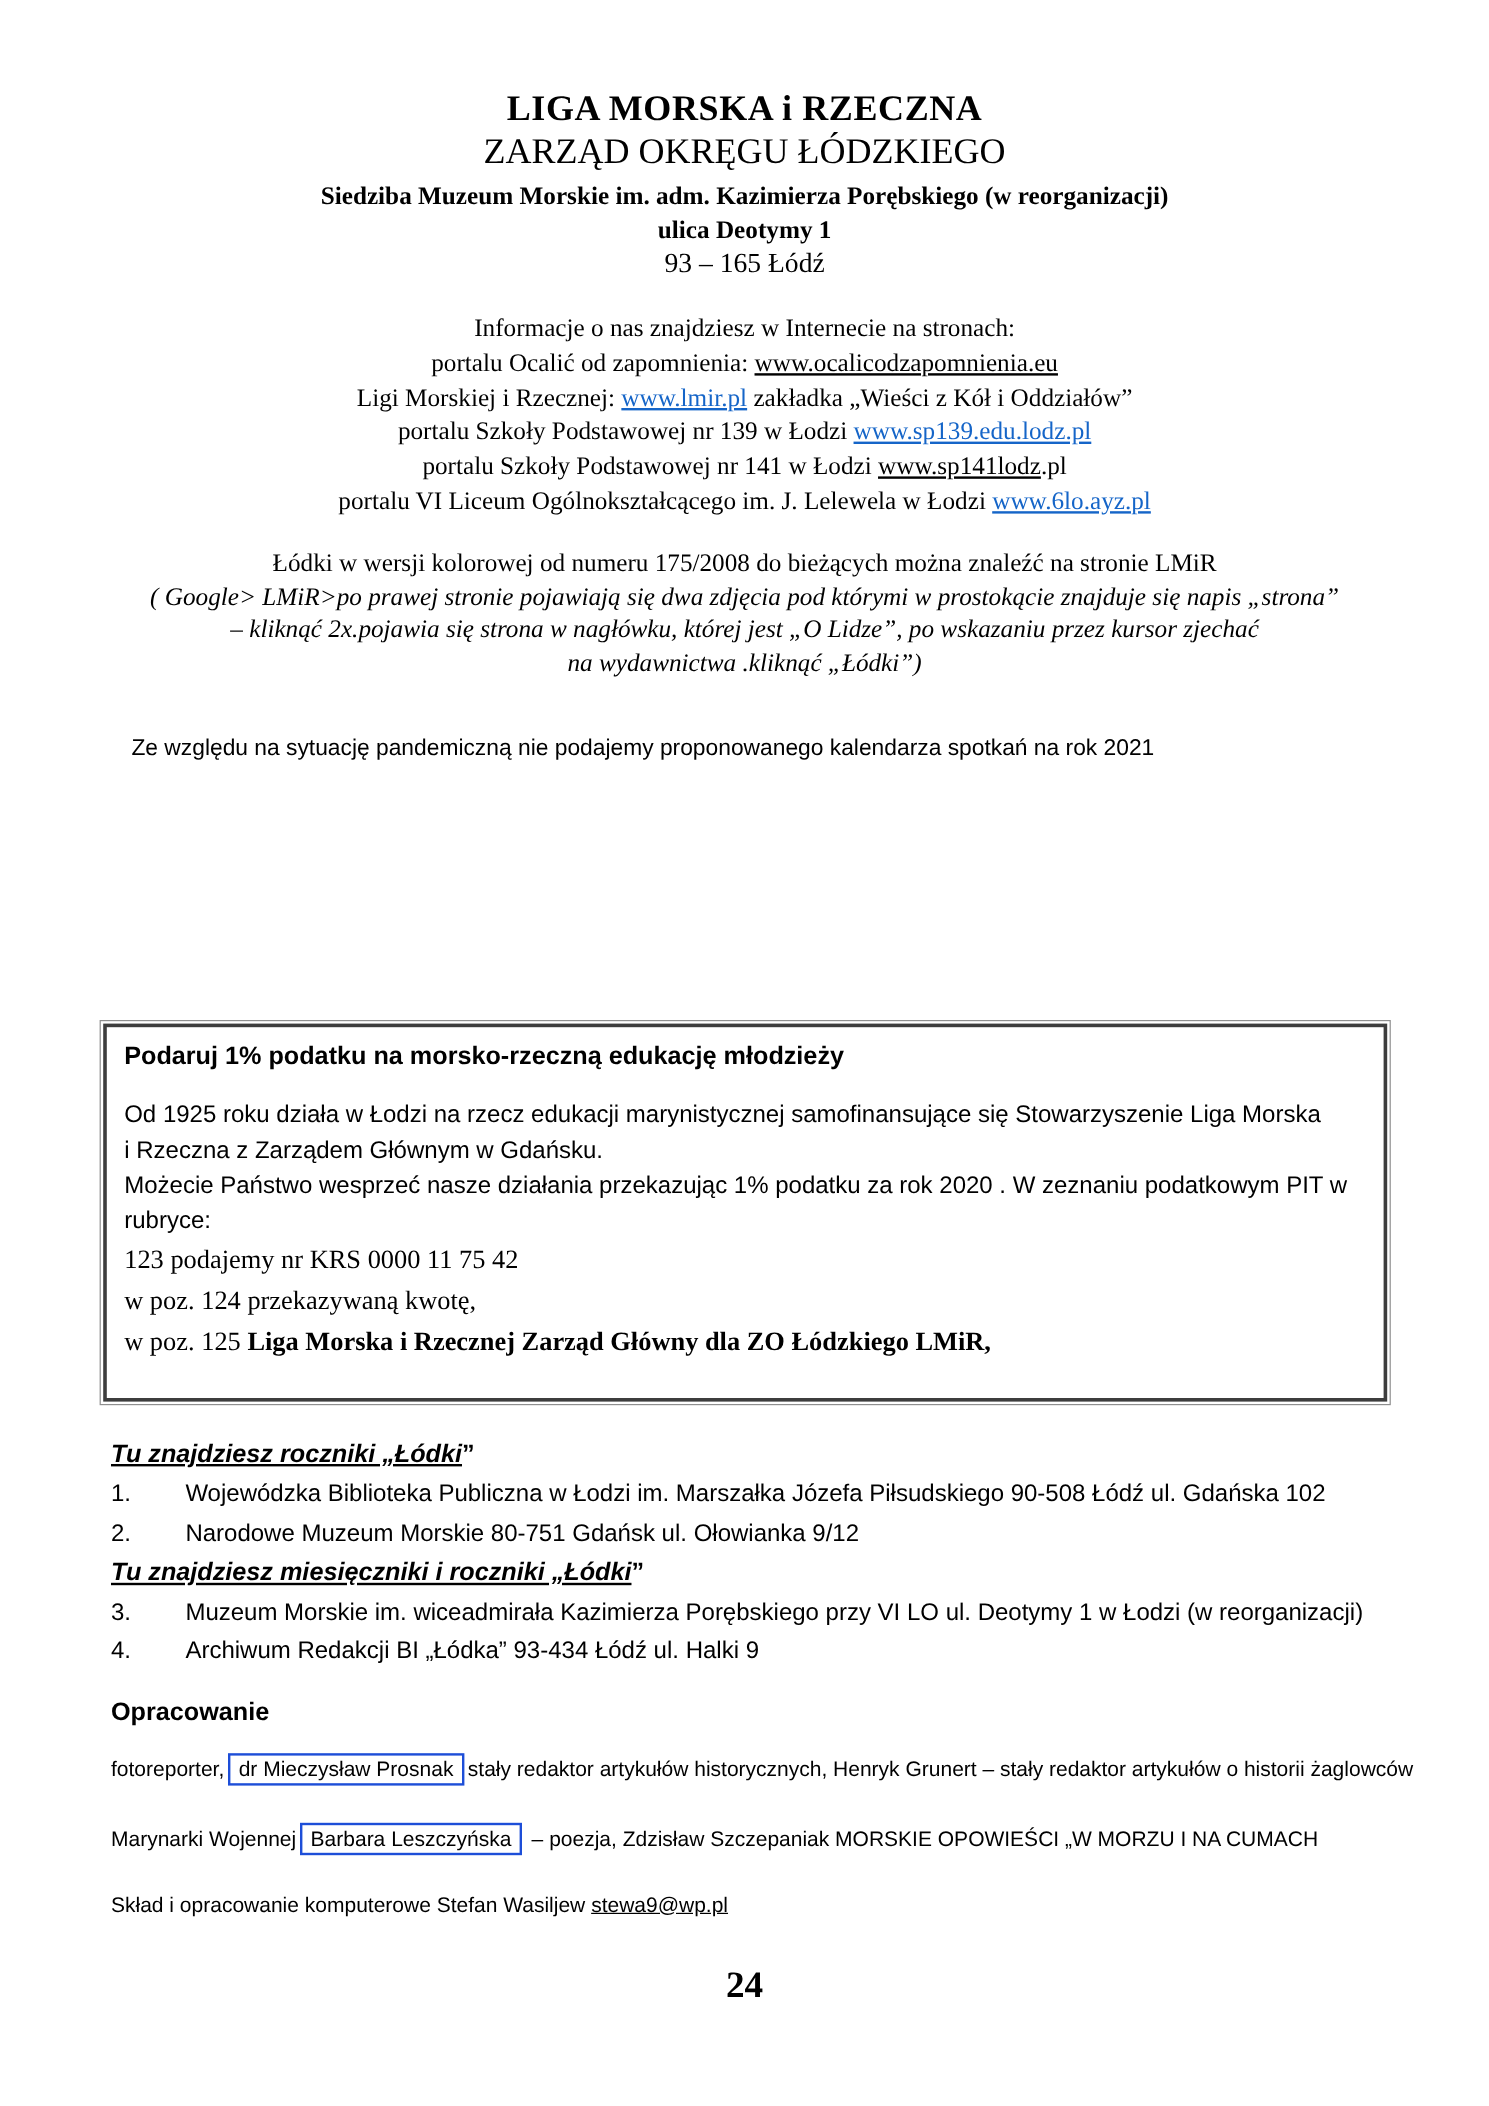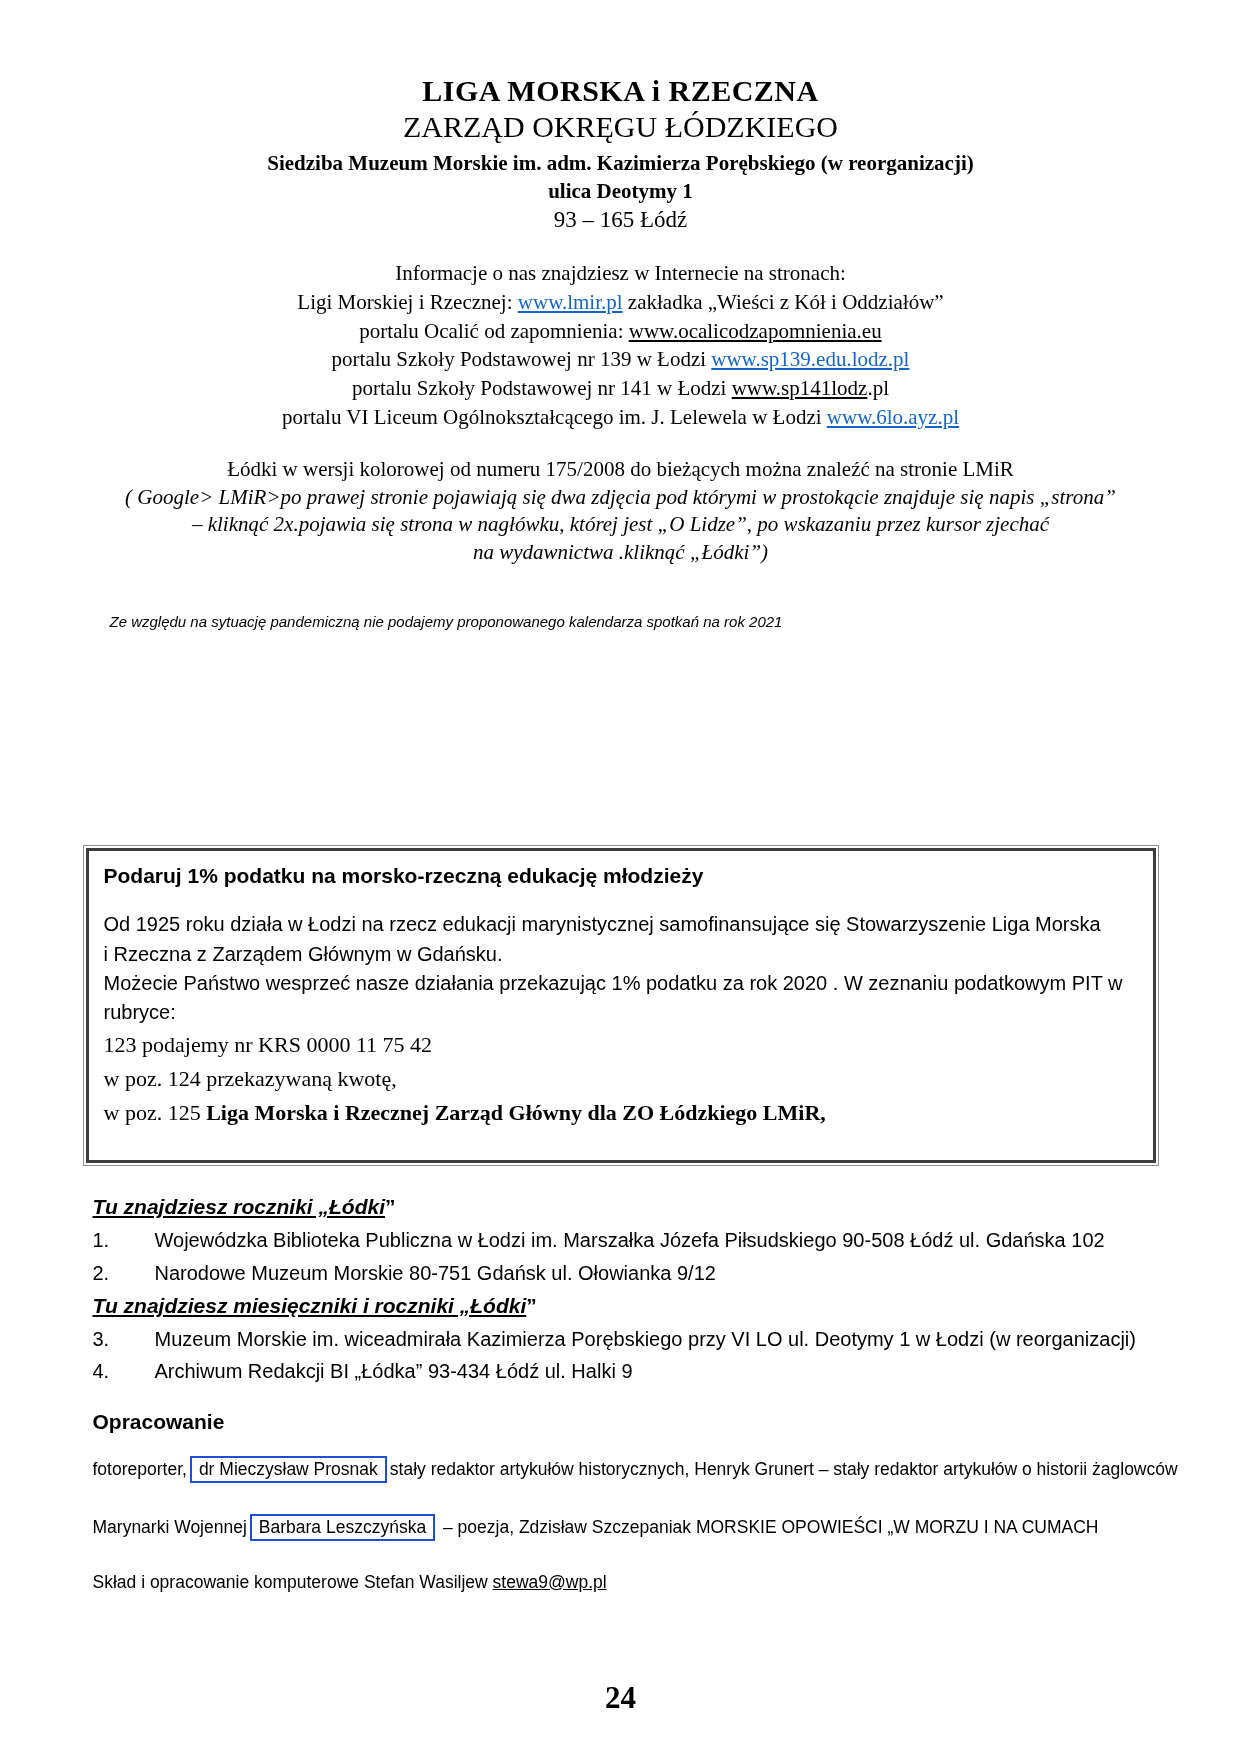--- a/index.html
+++ b/index.html
@@ -17,21 +17,21 @@
 
   .info-block { margin-top:26px; font-size:21px; line-height:1.37; text-align:center; }
   .lnk-blue  { color:var(--link-blue,#1565C8); text-decoration:underline; cursor:pointer; }
   .lnk-black { color:#000; text-decoration:underline; cursor:pointer; }
 
   .lodki-block { margin-top:24px; font-size:21px; line-height:1.33; text-align:center; }
   .it { font-style:italic; }
 
   .pandemic {
     margin:46px 0 0 85px; font-family:"Liberation Sans", sans-serif;
-    font-style:italic; font-size:15px;
+    font-size:19px;
   }
 
   .don-outer {
     margin:215px 58px 0 58px;
     border:1px solid #8f8f8f; padding:2px; box-sizing:border-box;
   }
   .don-inner {
     border:3px solid #3d3d3d; box-sizing:border-box;
     padding:13px 18px 30px 15px;
     font-family:"Liberation Sans", sans-serif; font-size:20px;
@@ -47,41 +47,41 @@
   .find-item { display:flex; }
   .find-num { flex:none; width:62px; }
 
   .credits { margin:22px 40px 0 68px; font-family:"Liberation Sans", sans-serif; }
   .credits-heading { font-weight:bold; font-size:21px; margin-bottom:22px; }
   .credit-line { font-size:17.5px; margin-bottom:31px; white-space:nowrap; }
   .boxed-name { display:inline-block; border:2px solid #1d4ed8; padding:1px 7px; margin:0 3px; }
   .email { color:#000; text-decoration:underline; cursor:pointer; }
 
   .page-number {
-    position:absolute; top:1680px; left:0; right:0; text-align:center;
+    position:absolute; top:1636px; left:0; right:0; text-align:center;
     font-family:"Liberation Serif", serif; font-weight:bold; font-size:31px;
   }
 </style>
 </head>
 <body>
 
 <div class="page">
 
   <div class="header">
     <div class="h-title">LIGA MORSKA i RZECZNA</div>
     <div class="h-sub">ZARZĄD OKRĘGU ŁÓDZKIEGO</div>
     <div class="h-addr1">Siedziba Muzeum Morskie im. adm. Kazimierza Porębskiego (w reorganizacji)</div>
     <div class="h-addr2">ulica Deotymy 1</div>
     <div class="h-addr3">93 – 165 Łódź</div>
   </div>
 
   <div class="info-block">
     <div>Informacje o nas znajdziesz w Internecie na stronach:</div>
+    <div><span>portalu Ocalić od zapomnienia: </span><span class="lnk-black">www.ocalicodzapomnienia.eu</span></div>
     <div><span>Ligi Morskiej i Rzecznej: </span><span class="lnk-blue">www.lmir.pl</span><span> zakładka „Wieści z Kół i Oddziałów”</span></div>
-    <div><span>portalu Ocalić od zapomnienia: </span><span class="lnk-black">www.ocalicodzapomnienia.eu</span></div>
     <div><span>portalu Szkoły Podstawowej nr 139 w Łodzi </span><span class="lnk-blue">www.sp139.edu.lodz.pl</span></div>
     <div><span>portalu Szkoły Podstawowej nr 141 w Łodzi </span><span class="lnk-black">www.sp141lodz</span><span>.pl</span></div>
     <div><span>portalu VI Liceum Ogólnokształcącego im. J. Lelewela w Łodzi </span><span class="lnk-blue">www.6lo.ayz.pl</span></div>
   </div>
 
   <div class="lodki-block">
     <div>Łódki w wersji kolorowej od numeru 175/2008 do bieżących można znaleźć na stronie LMiR</div>
     <div class="it">( Google&gt; LMiR&gt;po prawej stronie pojawiają się dwa zdjęcia pod którymi w prostokącie znajduje się napis „strona”</div>
     <div class="it">– kliknąć 2x.pojawia się strona w nagłówku, której jest „O Lidze”, po wskazaniu przez kursor zjechać</div>
     <div class="it">na wydawnictwa .kliknąć „Łódki”)</div>

